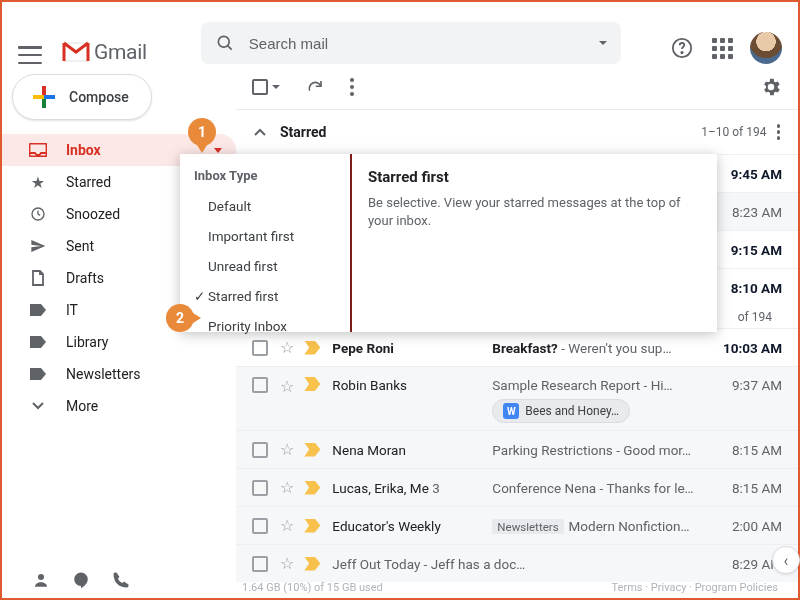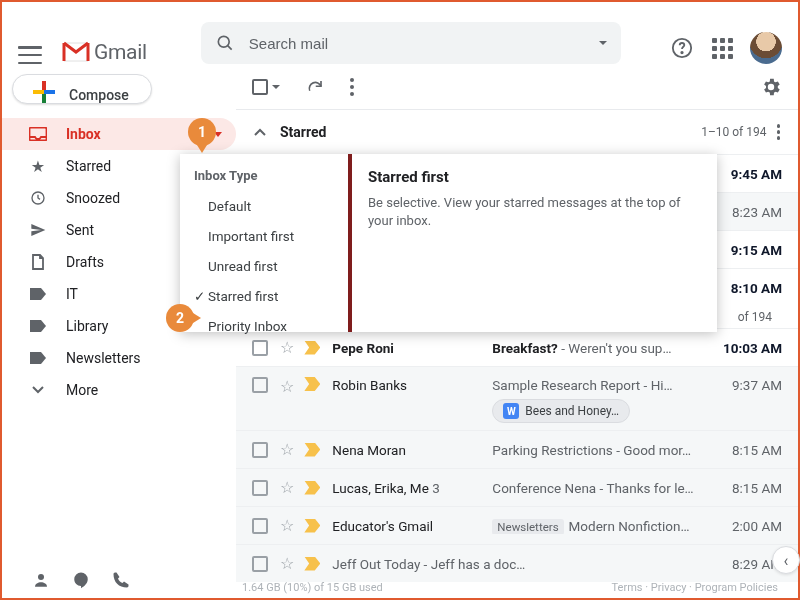--- a/index.html
+++ b/index.html
@@ -16,21 +16,21 @@
   .search input { border:none; background:transparent; font-size:15px; outline:none; flex:1; color:#5f6368; margin-left:12px; }
   .search input::placeholder { color:#5f6368; }
   .header-right { margin-left:auto; display:flex; align-items:center; gap:16px; }
   .icon-btn { width:24px; height:24px; display:flex; align-items:center; justify-content:center; color:#5f6368; cursor:pointer; }
   .apps-grid { display:grid; grid-template-columns:repeat(3,5px); grid-template-rows:repeat(3,5px); gap:3px; }
   .apps-grid span { background:#5f6368; width:5px; height:5px; border-radius:1px; }
   .avatar { width:32px; height:32px; border-radius:50%; background: radial-gradient(circle at 50% 30%, #e8c9a8 35%, #6b4c35 36% 60%, #4a6b8f 61%); }
 
   
   .sidebar { position:absolute; left:0; top:62px; width:234px; height:calc(100% - 62px); }
-  .compose { margin:10px 0 14px 10px; height:30px; width:140px; border:1px solid #dadce0; border-radius:24px; display:flex; align-items:flex-end; padding:0 20px; box-shadow:0 1px 2px rgba(0,0,0,0.12); cursor:pointer; background:#fff; }
+  .compose { margin:10px 0 14px 10px; height:46px; width:140px; border:1px solid #dadce0; border-radius:24px; display:flex; align-items:center; padding:0 20px; box-shadow:0 1px 2px rgba(0,0,0,0.12); cursor:pointer; background:#fff; }
   .compose-plus { width:22px; height:22px; position:relative; margin-right:14px; }
   .compose-plus::before, .compose-plus::after { content:""; position:absolute; }
   .compose-plus::before { left:9px; top:0; width:4px; height:22px; background:linear-gradient(#d93025 50%, #188038 50%); }
   .compose-plus::after { top:9px; left:0; height:4px; width:22px; background:linear-gradient(90deg,#fbbc04 50%, #1a73e8 50%); }
   .compose-label { font-size:14px; color:#3c4043; font-weight:500; }
   .nav { list-style:none; margin:0; padding:0; }
   .nav li { height:32px; display:flex; align-items:center; padding-left:26px; border-radius:0 16px 16px 0; cursor:pointer; }
   .nav li.active { background:#fce8e6; }
   .nav li .ni { width:20px; display:flex; justify-content:center; color:#5f6368; }
   .nav li.active .ni, .nav li.active .nl { color:#d93025; }
@@ -66,21 +66,21 @@
   .time { width:70px; text-align:right; color:#5f6368; }
   .row.unread .time { font-weight:700; color:#0f172a; }
   .chip { display:inline-flex; align-items:center; background:#e8eaed; border:1px solid #dadce0; border-radius:14px; padding:3px 10px; font-size:12px; color:#3c4043; }
   .chip .w { width:16px; height:16px; background:#4285f4; color:#fff; border-radius:3px; font-size:10px; font-weight:700; display:flex; align-items:center; justify-content:center; margin-right:6px; }
   .tag { background:#e8eaed; color:#5f6368; font-size:11.5px; padding:1px 5px; border-radius:3px; margin-right:5px; }
   .ee-sec { display:flex; align-items:center; padding:4px 16px; font-size:12px; color:#5f6368;}
   .ee-count { margin-left:auto; margin-right:10px; }
 
   
   .popup { position:absolute; left:178px; top:152px; width:537px; height:178px; background:#fff; box-shadow:0 2px 12px rgba(0,0,0,0.25); display:flex; z-index:10; }
-  .popup-left { width:172px; border-right:4px solid #7f1d1d; padding:10px 0; }
+  .popup-left { width:172px; border-right:2px solid #7f1d1d; padding:10px 0; }
   .popup-left .ph { font-size:13px; font-weight:700; color:#5f6368; padding:4px 14px 8px; }
   .popup-left .pi { font-size:13.5px; color:#3c4043; padding:7px 14px 7px 28px; cursor:pointer; position:relative; }
   .popup-left .pi.sel::before { content:"✓"; position:absolute; left:14px; color:#3c4043; }
   .popup-right { flex:1; padding:14px 16px; }
   .popup-right h3 { margin:0 0 8px; font-size:15px; font-weight:700; }
   .popup-right p { margin:0; font-size:13px; color:#5f6368; line-height:1.4; }
 
   
   .callout { position:absolute; width:28px; height:28px; border-radius:50%; background:#e98a3b; color:#fff; font-weight:700; display:flex; align-items:center; justify-content:center; font-size:14px; z-index:20; }
   .callout::after { content:""; position:absolute; bottom:-7px; left:50%; transform:translateX(-50%); width:0; height:0; border-left:5px solid transparent; border-right:5px solid transparent; border-top:8px solid #e98a3b; }
@@ -324,21 +324,21 @@
           <span class="star">☆</span>
           <span class="imp"></span>
           <span class="sender"><span>Lucas, Erika, Me</span> <span style="color:#5f6368">3</span></span>
           <span class="subj"><span>Conference Nena</span><span> - Thanks for le…</span></span>
           <span class="time">8:15 AM</span>
         </div>
       <div class="row read">
           <span class="chk"></span>
           <span class="star">☆</span>
           <span class="imp"></span>
-          <span class="sender">Educator's Gmail</span>
+          <span class="sender">Educator's Weekly</span>
           <span class="subj"><span class="tag">Newsletters</span><span>Modern Nonfiction…</span></span>
           <span class="time">2:00 AM</span>
         </div>
       <div class="row read">
           <span class="chk"></span>
           <span class="star">☆</span>
           <span class="imp"></span>
           <span class="subj"><span>Jeff Out Today</span><span> - Jeff has a doc…</span></span>
           <span class="time">8:29 AM</span>
         </div>

